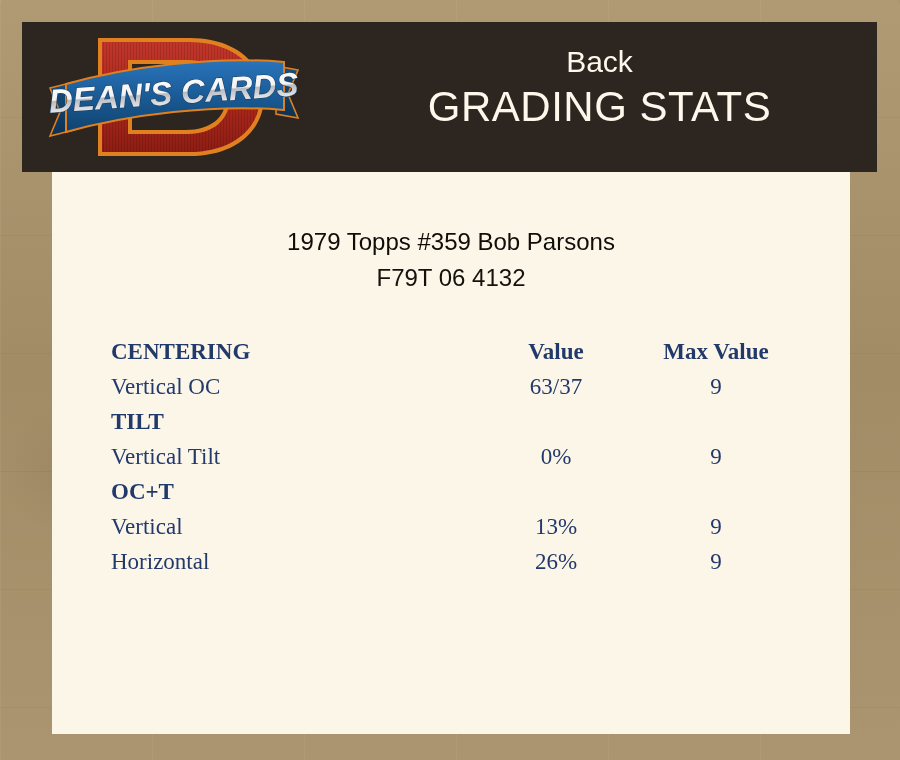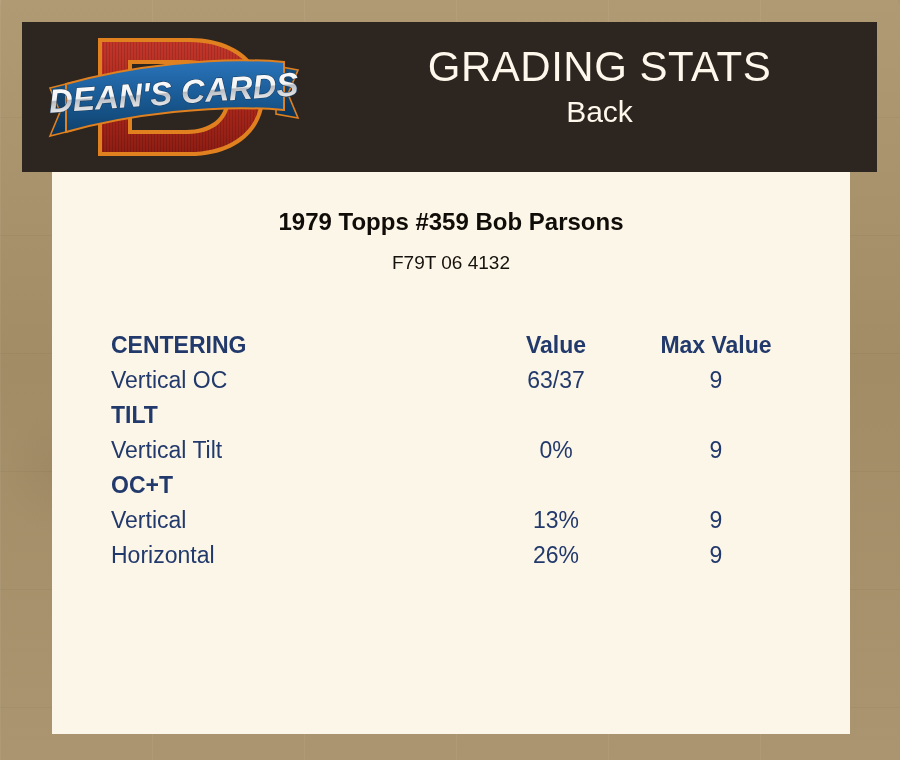--- a/index.html
+++ b/index.html
@@ -99,39 +99,40 @@
     top: 172px;
     width: 798px;
     height: 562px;
     background: #fcf6e9;
     z-index: 2;
   }
 
   #card-title {
     text-align: center;
     font-size: 24px;
-    font-weight: bold;
+    font-weight: normal;
     color: #100c08;
-    margin-top: 36px;
+    margin-top: 56px;
   }
   #card-subtitle {
     text-align: center;
-    font-size: 19px;
+    font-size: 24px;
     font-weight: 400;
     color: #15110c;
-    margin-top: 16px;
+    margin-top: 8px;
   }
 
   
   #stats-table {
-    margin: 54px auto 0 auto;
+    margin: 42px auto 0 auto;
     width: 680px;
     border-collapse: collapse;
     color: #22396b;
     font-size: 23px;
+    font-family: Liberation Serif, serif;
   }
   #stats-table td {
     padding: 0;
     height: 35px;
     vertical-align: middle;
     white-space: nowrap;
   }
   .col-label   { width: 360px; text-align: left; }
   .col-value   { width: 170px; text-align: center; }
   .col-grade   { width: 150px; text-align: center; }
@@ -193,22 +194,22 @@
 
         <path d="M258 44 L236 40 L236 88 L258 92 L248 68 Z" fill="url(#ribbonBlueDark)" stroke="#e0801f" stroke-width="1.6"></path>
 
         <path d="M26 58 C90 40 176 30 244 36 L244 84 C176 78 90 88 26 106 Z" fill="url(#ribbonBlue)" stroke="#e0801f" stroke-width="2"></path>
         <text x="134" y="78" text-anchor="middle" font-family="'Liberation Sans', sans-serif" font-size="33" font-weight="bold" font-style="italic" fill="url(#silver)" stroke="#1b3c5e" stroke-width="1.1" paint-order="stroke" transform="rotate(-4 134 74)">DEAN'S CARDS</text>
       </g>
     </svg>
   </div>
 
   <div id="header-titles">
+    <div id="header-subtitle">Back</div>
     <div id="header-title">GRADING STATS</div>
-    <div id="header-subtitle">Back</div>
   </div>
 </div>
 
 <div id="content-panel">
 
   <div id="card-title">1979 Topps #359 Bob Parsons</div>
   <div id="card-subtitle">F79T 06 4132</div>
 
   <table id="stats-table">
     <tbody>

